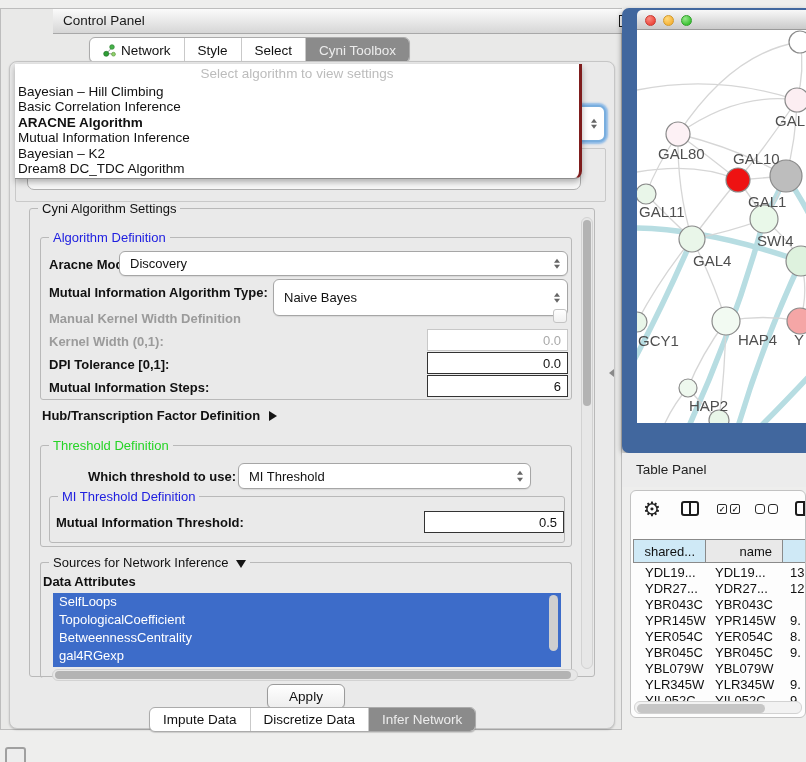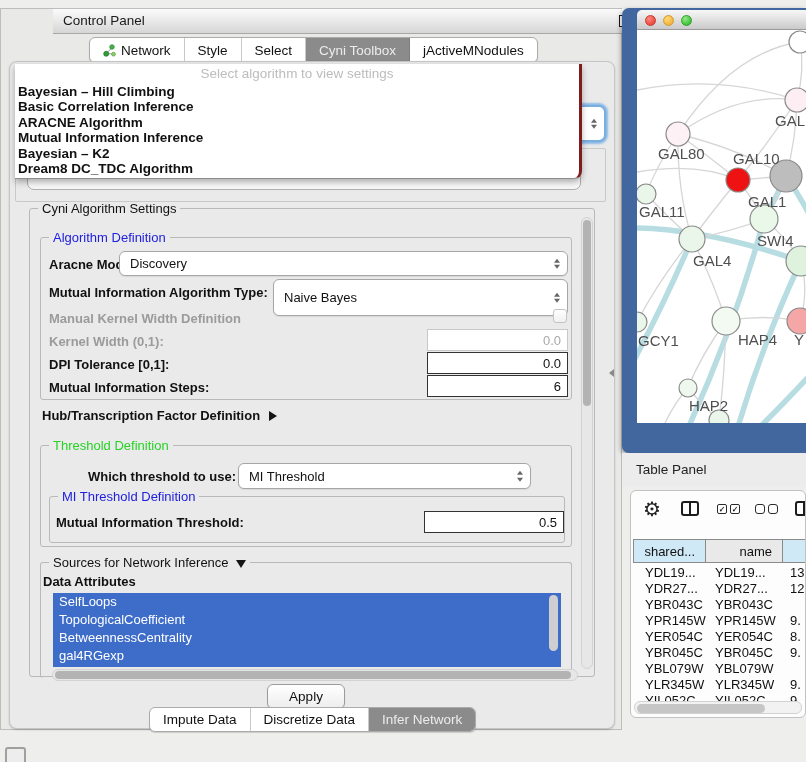--- a/index.html
+++ b/index.html
@@ -23,21 +23,21 @@
   .neticon{display:inline-flex;}
   
   .cp-content{position:absolute;left:8px;top:52px;width:604px;height:666px;background:#eaeaea;
               border:1px solid #c6c6c6;border-radius:8px;box-shadow:0 1px 2px rgba(0,0,0,.18);}
   
   .overlay{position:absolute;left:14px;top:55px;width:564px;height:114px;background:#fff;z-index:20;
            border-bottom:1px solid #8d8d8d;border-right:3px solid #7f1d1d;border-bottom-right-radius:8px;
            box-shadow:0 3px 6px rgba(0,0,0,.3);}
   .ov-ph{position:absolute;left:0;top:2px;width:100%;text-align:center;color:#bcbcbc;font-size:13.5px;}
   .ov-items{position:absolute;left:3px;top:20px;right:3px;}
-  .ov-item{font-size:13.5px;line-height:15.4px;white-space:nowrap;font-weight:bold;}
+  .ov-item{font-size:13.5px;line-height:15.4px;white-space:nowrap;}
   .ov-sel{font-weight:bold;}
   
   .combo-behind{position:absolute;left:60px;top:96px;width:541px;height:33px;border-radius:7px;background:#fff;
                 border:2px solid #79aede;box-shadow:0 0 2px 2px rgba(110,170,230,.75);z-index:6;}
   .gb-behind{position:absolute;left:14px;top:139px;width:589px;height:52px;border:1px solid #c9c9c9;border-radius:2px;z-index:5;}
   .combo-behind2{position:absolute;left:26px;top:149px;width:552px;height:30px;border-radius:7px;
                  border:1px solid #aeaeae;background:#f7f7f7;z-index:6;}
   
   .gb{position:absolute;border:1px solid #b9b9b9;border-radius:3px;box-sizing:border-box;}
   .lg{position:absolute;top:-8px;left:8px;background:#eaeaea;padding:0 4px;font-size:13px;line-height:15px;white-space:nowrap;}
@@ -122,23 +122,20 @@
           <span>Network</span>
         </div>
         <div class="seg">
           <span>Style</span>
         </div>
         <div class="seg">
           <span>Select</span>
         </div>
         <div class="seg sel">
           <span>Cyni Toolbox</span>
-        </div>
-        <div class="seg">
-          <span>jActiveMNodules</span>
         </div>
       </div>
 
     <div class="cp-content"></div>
 
     <div class="combo-behind">
       <span class="arrs">
           <span class="a-u"></span>
           <span class="a-d"></span>
         </span>

